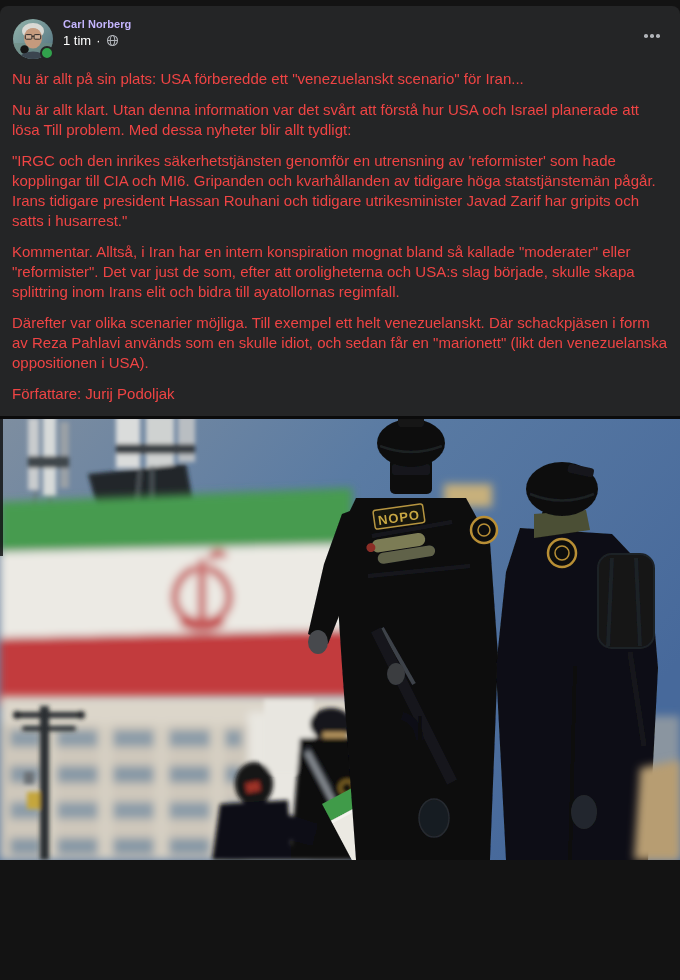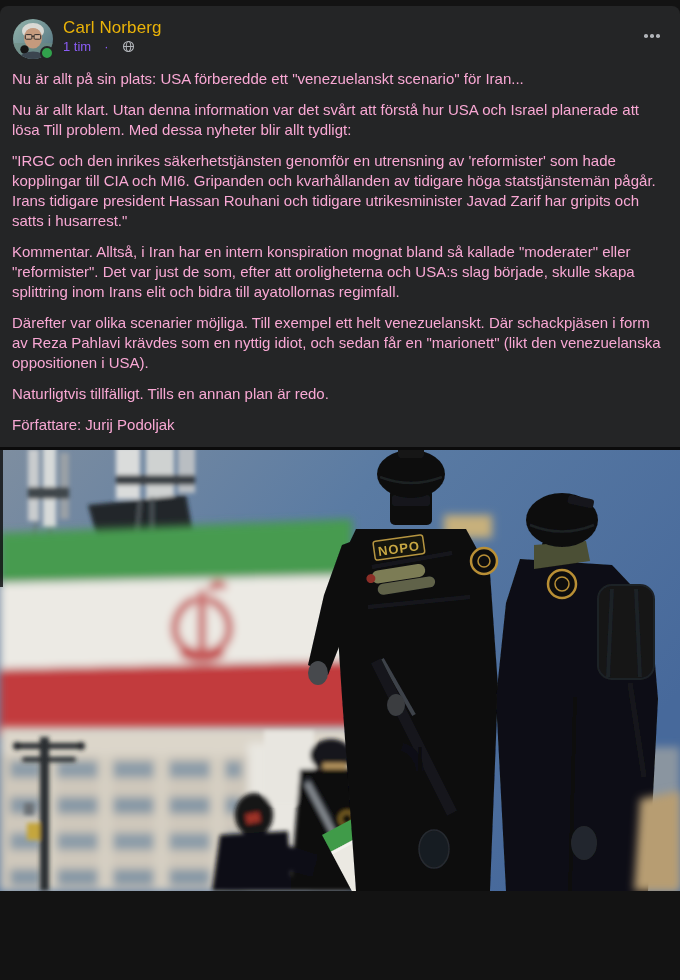--- a/index.html
+++ b/index.html
@@ -5,27 +5,27 @@
   html,body{margin:0;padding:0;background:#131313;font-family:"Liberation Sans",sans-serif;}
   .page{width:680px;margin:0;background:#131313;}
   .card{background:#242526;margin-top:6px;border-radius:8px 8px 0 0;overflow:hidden;color:#e4e6eb;}
   
   .header{position:relative;display:flex;align-items:flex-start;padding:13px 16px 2px 13px;}
   .avatar-wrap{position:relative;width:40px;height:40px;flex:0 0 auto;cursor:pointer;}
   .avatar{width:40px;height:40px;border-radius:50%;overflow:hidden;display:block;}
   .status-dot{position:absolute;right:-1px;bottom:-1px;width:10px;height:10px;border-radius:50%;
     background:#31a24c;border:2px solid #242526;}
   .head-text{margin-left:10px;line-height:1;}
-  .author{font-size:17px;font-weight:400;color:#eab308;letter-spacing:.1px;cursor:pointer;}
-  .meta{margin-top:4px;display:flex;align-items:center;gap:12px;font-size:13px;color:#8b5cf6;}
+  .author{font-size:11px;font-weight:700;color:#c4b5fd;letter-spacing:.1px;cursor:pointer;}
+  .meta{margin-top:4px;display:flex;align-items:center;gap:4px;font-size:13px;color:#ffffff;}
   .meta .sep{padding:0 1px;}
   .menu-btn{position:absolute;right:14px;top:22px;display:flex;gap:2.5px;padding:6px;cursor:pointer;border-radius:50%;}
   .menu-btn i{width:3.6px;height:3.6px;border-radius:50%;background:#b0b3b8;display:block;}
   
-  .post-text{padding:8px 12px 1px 12px;font-size:15px;line-height:20px;color:#f9a8d4;}
+  .post-text{padding:8px 12px 1px 12px;font-size:15px;line-height:20px;color:#ef4444;}
   .post-text p{margin:0 0 11px 0;}
   
   .photo{display:block;width:680px;height:444px;cursor:pointer;}
 </style>
 </head>
 <body>
 
 <div class="page">
   <div class="card">
 
@@ -73,22 +73,21 @@
           <i></i>
           <i></i>
       </div>
     </div>
 
     <div class="post-text">
       <p>Nu är allt på sin plats: USA förberedde ett "venezuelanskt scenario" för Iran...</p>
       <p>Nu är allt klart. Utan denna information var det svårt att förstå hur USA och Israel planerade att lösa Till problem. Med dessa nyheter blir allt tydligt:</p>
       <p>"IRGC och den inrikes säkerhetstjänsten genomför en utrensning av 'reformister' som hade kopplingar till CIA och MI6. Gripanden och kvarhållanden av tidigare höga statstjänstemän pågår. Irans tidigare president Hassan Rouhani och tidigare utrikesminister Javad Zarif har gripits och satts i husarrest."</p>
       <p>Kommentar. Alltså, i Iran har en intern konspiration mognat bland så kallade "moderater" eller "reformister". Det var just de som, efter att oroligheterna och USA:s slag började, skulle skapa splittring inom Irans elit och bidra till ayatollornas regimfall.</p>
-      <p>Därefter var olika scenarier möjliga. Till exempel ett helt venezuelanskt. Där schackpjäsen i form av Reza Pahlavi krävdes som en nyttig idiot, och sedan får en "marionett" (likt den venezuelanska oppositionen i USA).</p>
-      <p>Naturligtvis tillfälligt. Tills en annan plan är redo.</p>
+      <p>Därefter var olika scenarier möjliga. Till exempel ett helt venezuelanskt. Där schackpjäsen i form av Reza Pahlavi används som en skulle idiot, och sedan får en "marionett" (likt den venezuelanska oppositionen i USA).</p>
       <p>Författare: Jurij Podoljak</p>
     </div>
 
     <svg class="photo" viewBox="0 0 680 444" preserveAspectRatio="none">
       <defs>
         <linearGradient id="sky" x1="0" y1="0" x2="1" y2="0.55">
           <stop offset="0" stop-color="#7e8ea0"></stop>
           <stop offset="0.45" stop-color="#5a7ba3"></stop>
           <stop offset="1" stop-color="#47699b"></stop>
         </linearGradient>

